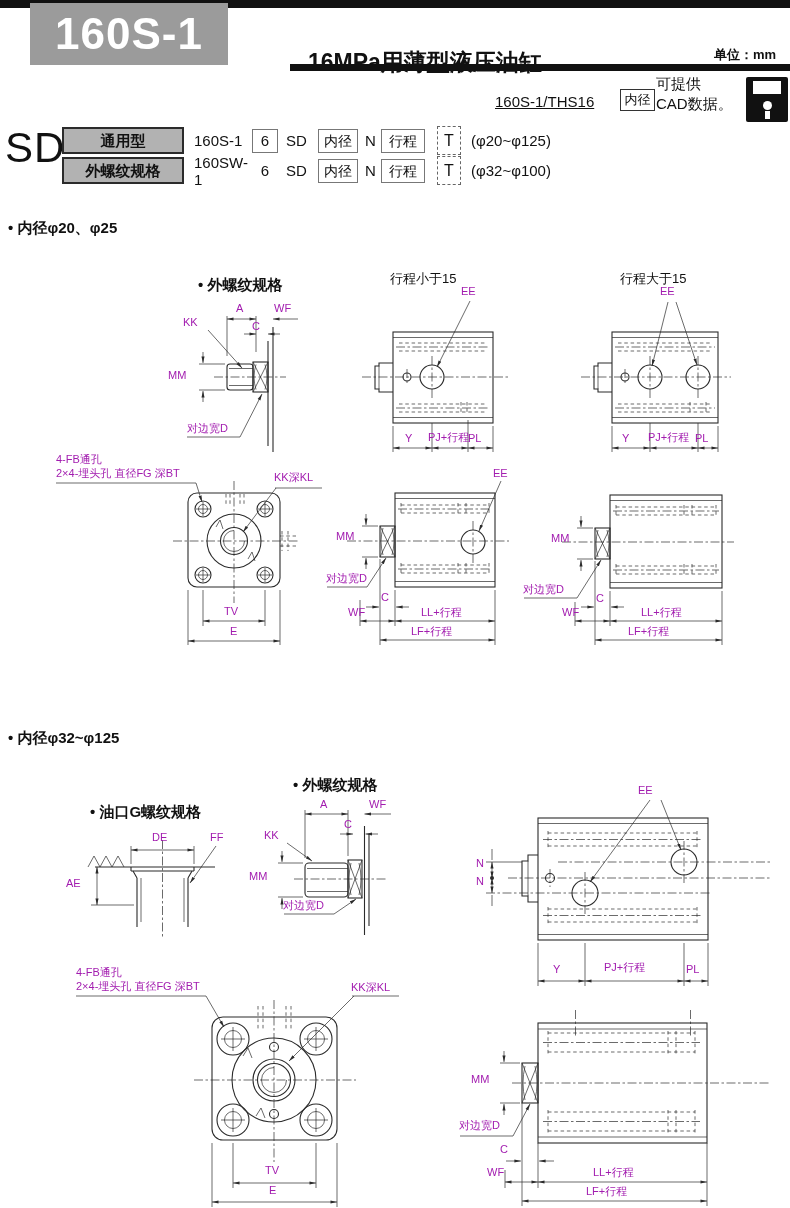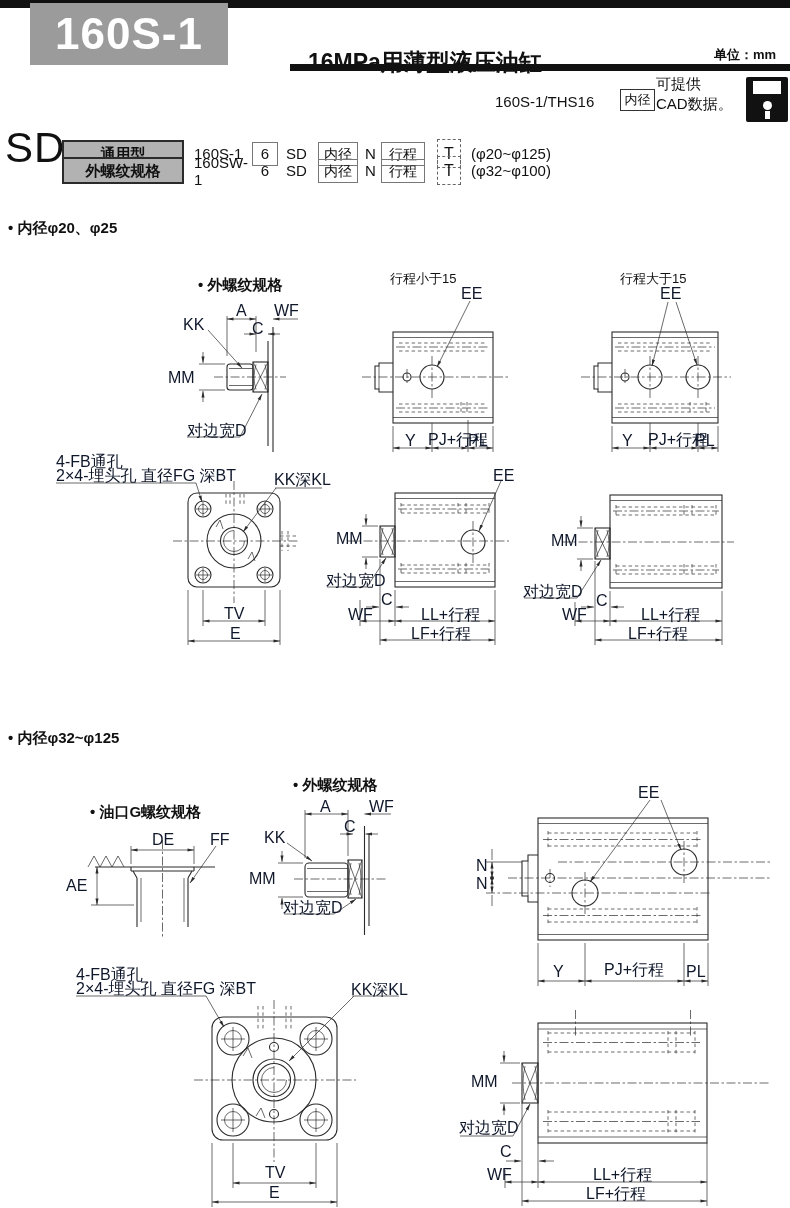--- a/index.html
+++ b/index.html
@@ -7,21 +7,21 @@
         font-family:"Liberation Sans","DejaVu Sans",sans-serif;color:#111;}
   
   .topbar{position:absolute;left:0;top:0;width:790px;height:8px;background:#111;}
   .modelbox{position:absolute;left:30px;top:3px;width:198px;height:62px;background:#9b9b9b;
             display:flex;align-items:center;justify-content:center;}
   .modelbox span{color:#fff;font-size:44px;font-weight:bold;letter-spacing:1px;}
   .title1{position:absolute;left:308px;top:11px;font-size:23px;font-weight:bold;white-space:nowrap;margin-top:36px;}
   .title2{position:absolute;left:308px;top:39px;font-size:23px;font-weight:bold;white-space:nowrap;}
   .unit{position:absolute;left:714px;top:46px;font-size:13px;font-weight:bold;white-space:nowrap;}
   .rule{position:absolute;left:290px;top:64px;width:500px;height:7px;background:#111;}
-  .cadcode{position:absolute;left:495px;top:93px;font-size:15px;white-space:nowrap;}
+  .cadcode{position:absolute;left:495px;top:93px;font-size:15px;white-space:nowrap;text-decoration:underline;}
   .cadtag{position:absolute;left:620px;top:89px;width:33px;height:20px;border:1.5px solid #333;
           font-size:13px;text-align:center;line-height:20px;}
   .cadn1{position:absolute;left:656px;top:75px;font-size:15px;}
   .cadn2{position:absolute;left:656px;top:95px;font-size:15px;}
   .floppy{position:absolute;left:746px;top:77px;width:42px;height:45px;background:#111;border-radius:2px;}
   .floppy .shutter{position:absolute;left:7px;top:4px;width:28px;height:13px;background:#fff;}
   .floppy .hole{position:absolute;left:17px;top:24px;width:9px;height:9px;border-radius:50%;background:#fff;}
   .floppy .stub{position:absolute;left:19px;top:34px;width:5px;height:8px;background:#fff;}
   
   .sdbig{position:absolute;left:5px;top:124px;font-size:42px;letter-spacing:1px;}
@@ -35,21 +35,21 @@
   .obore{margin-left:4px;width:38px;height:22px;border:1.2px solid #777;text-align:center;line-height:22px;font-size:14px;flex:none;}
   .on{margin-left:4px;width:17px;text-align:center;flex:none;}
   .ostroke{margin-left:2px;width:42px;height:22px;border:1.2px solid #777;text-align:center;line-height:22px;font-size:14px;flex:none;}
   .otbox{margin-left:12px;width:22px;height:27px;border:1.4px dashed #666;text-align:center;line-height:27px;font-size:16px;flex:none;}
   .orange{margin-left:10px;white-space:nowrap;flex:none;}
   .notebox{position:absolute;left:418px;top:189px;width:152px;border:1.2px solid #555;
            padding:3px 6px 4px 6px;font-size:12.5px;line-height:17px;}
   .tsmall{display:inline-block;width:15px;height:14px;border:1px solid #444;text-align:center;
           line-height:14px;font-size:11px;margin-left:16px;margin-right:2px;}
   
-  .lbl{position:absolute;font-size:16px;line-height:1.15;white-space:nowrap;color:#0f172a;}
+  .lbl{position:absolute;font-size:11px;line-height:1.15;white-space:nowrap;color:#a21caf;}
   .ttl{position:absolute;font-size:15px;font-weight:bold;white-space:nowrap;color:#111;text-align:right;}
   .sttl{position:absolute;font-size:13px;white-space:nowrap;color:#111;}
   
   #draw{position:absolute;left:0;top:0;}
   .s{stroke:#2b2b2b;stroke-width:1.1;fill:none;}
   .t{stroke:#2b2b2b;stroke-width:0.7;fill:none;}
   .dd{stroke-dasharray:9 2.5 2.5 2.5;}
   .da{stroke-dasharray:3.5 2.8;}
 </style>
 </head>
@@ -69,21 +69,21 @@
   <div class="cadn1">可提供</div>
   <div class="cadn2">CAD数据。</div>
   <div class="floppy">
     <div class="shutter"></div>
     <div class="hole"></div>
     <div class="stub"></div>
   </div>
 
   <div class="sdbig">SD</div>
 
-  <div class="orow" style="top:140px">
+  <div class="orow" style="top:127px">
     <div class="typebox">通用型</div>
     <div class="omodel">160S-1</div>
     <div class="obox">6</div>
     <div class="osd">SD</div>
     <div class="obore">内径</div>
     <div class="on">N</div>
     <div class="ostroke">行程</div>
     <div class="otbox">T</div>
     <div class="orange">(φ20~φ125)</div>
   </div>

